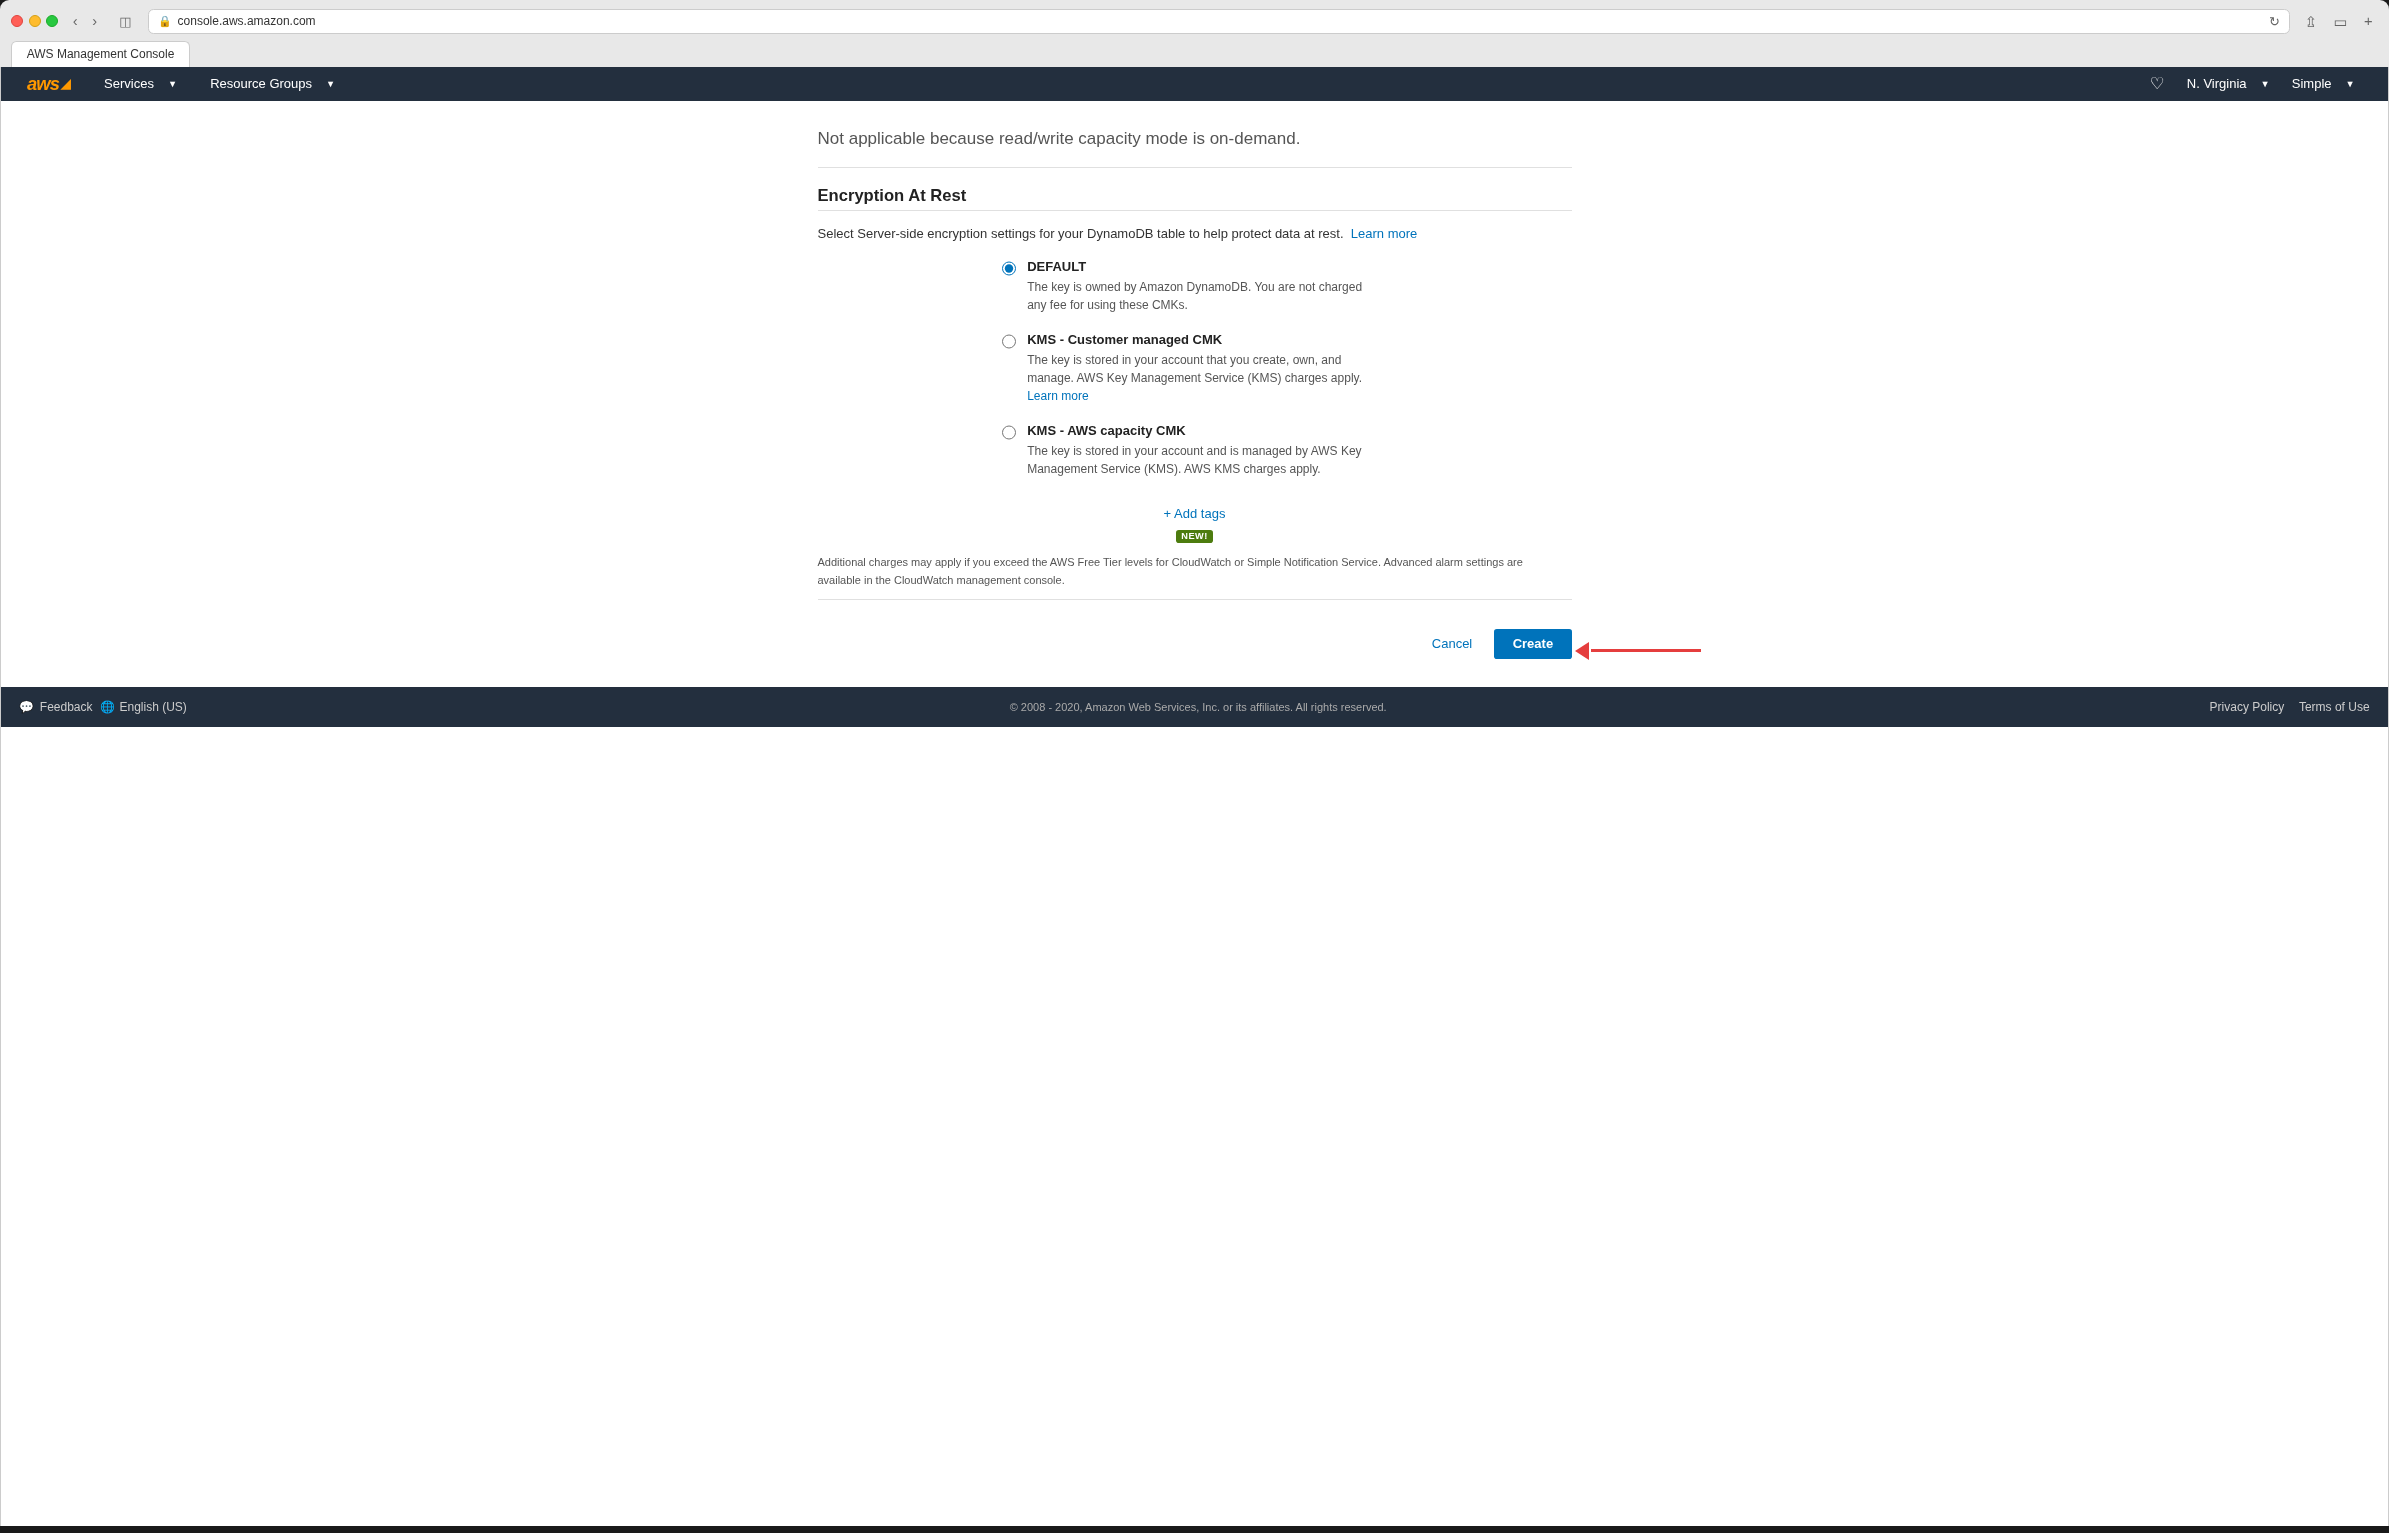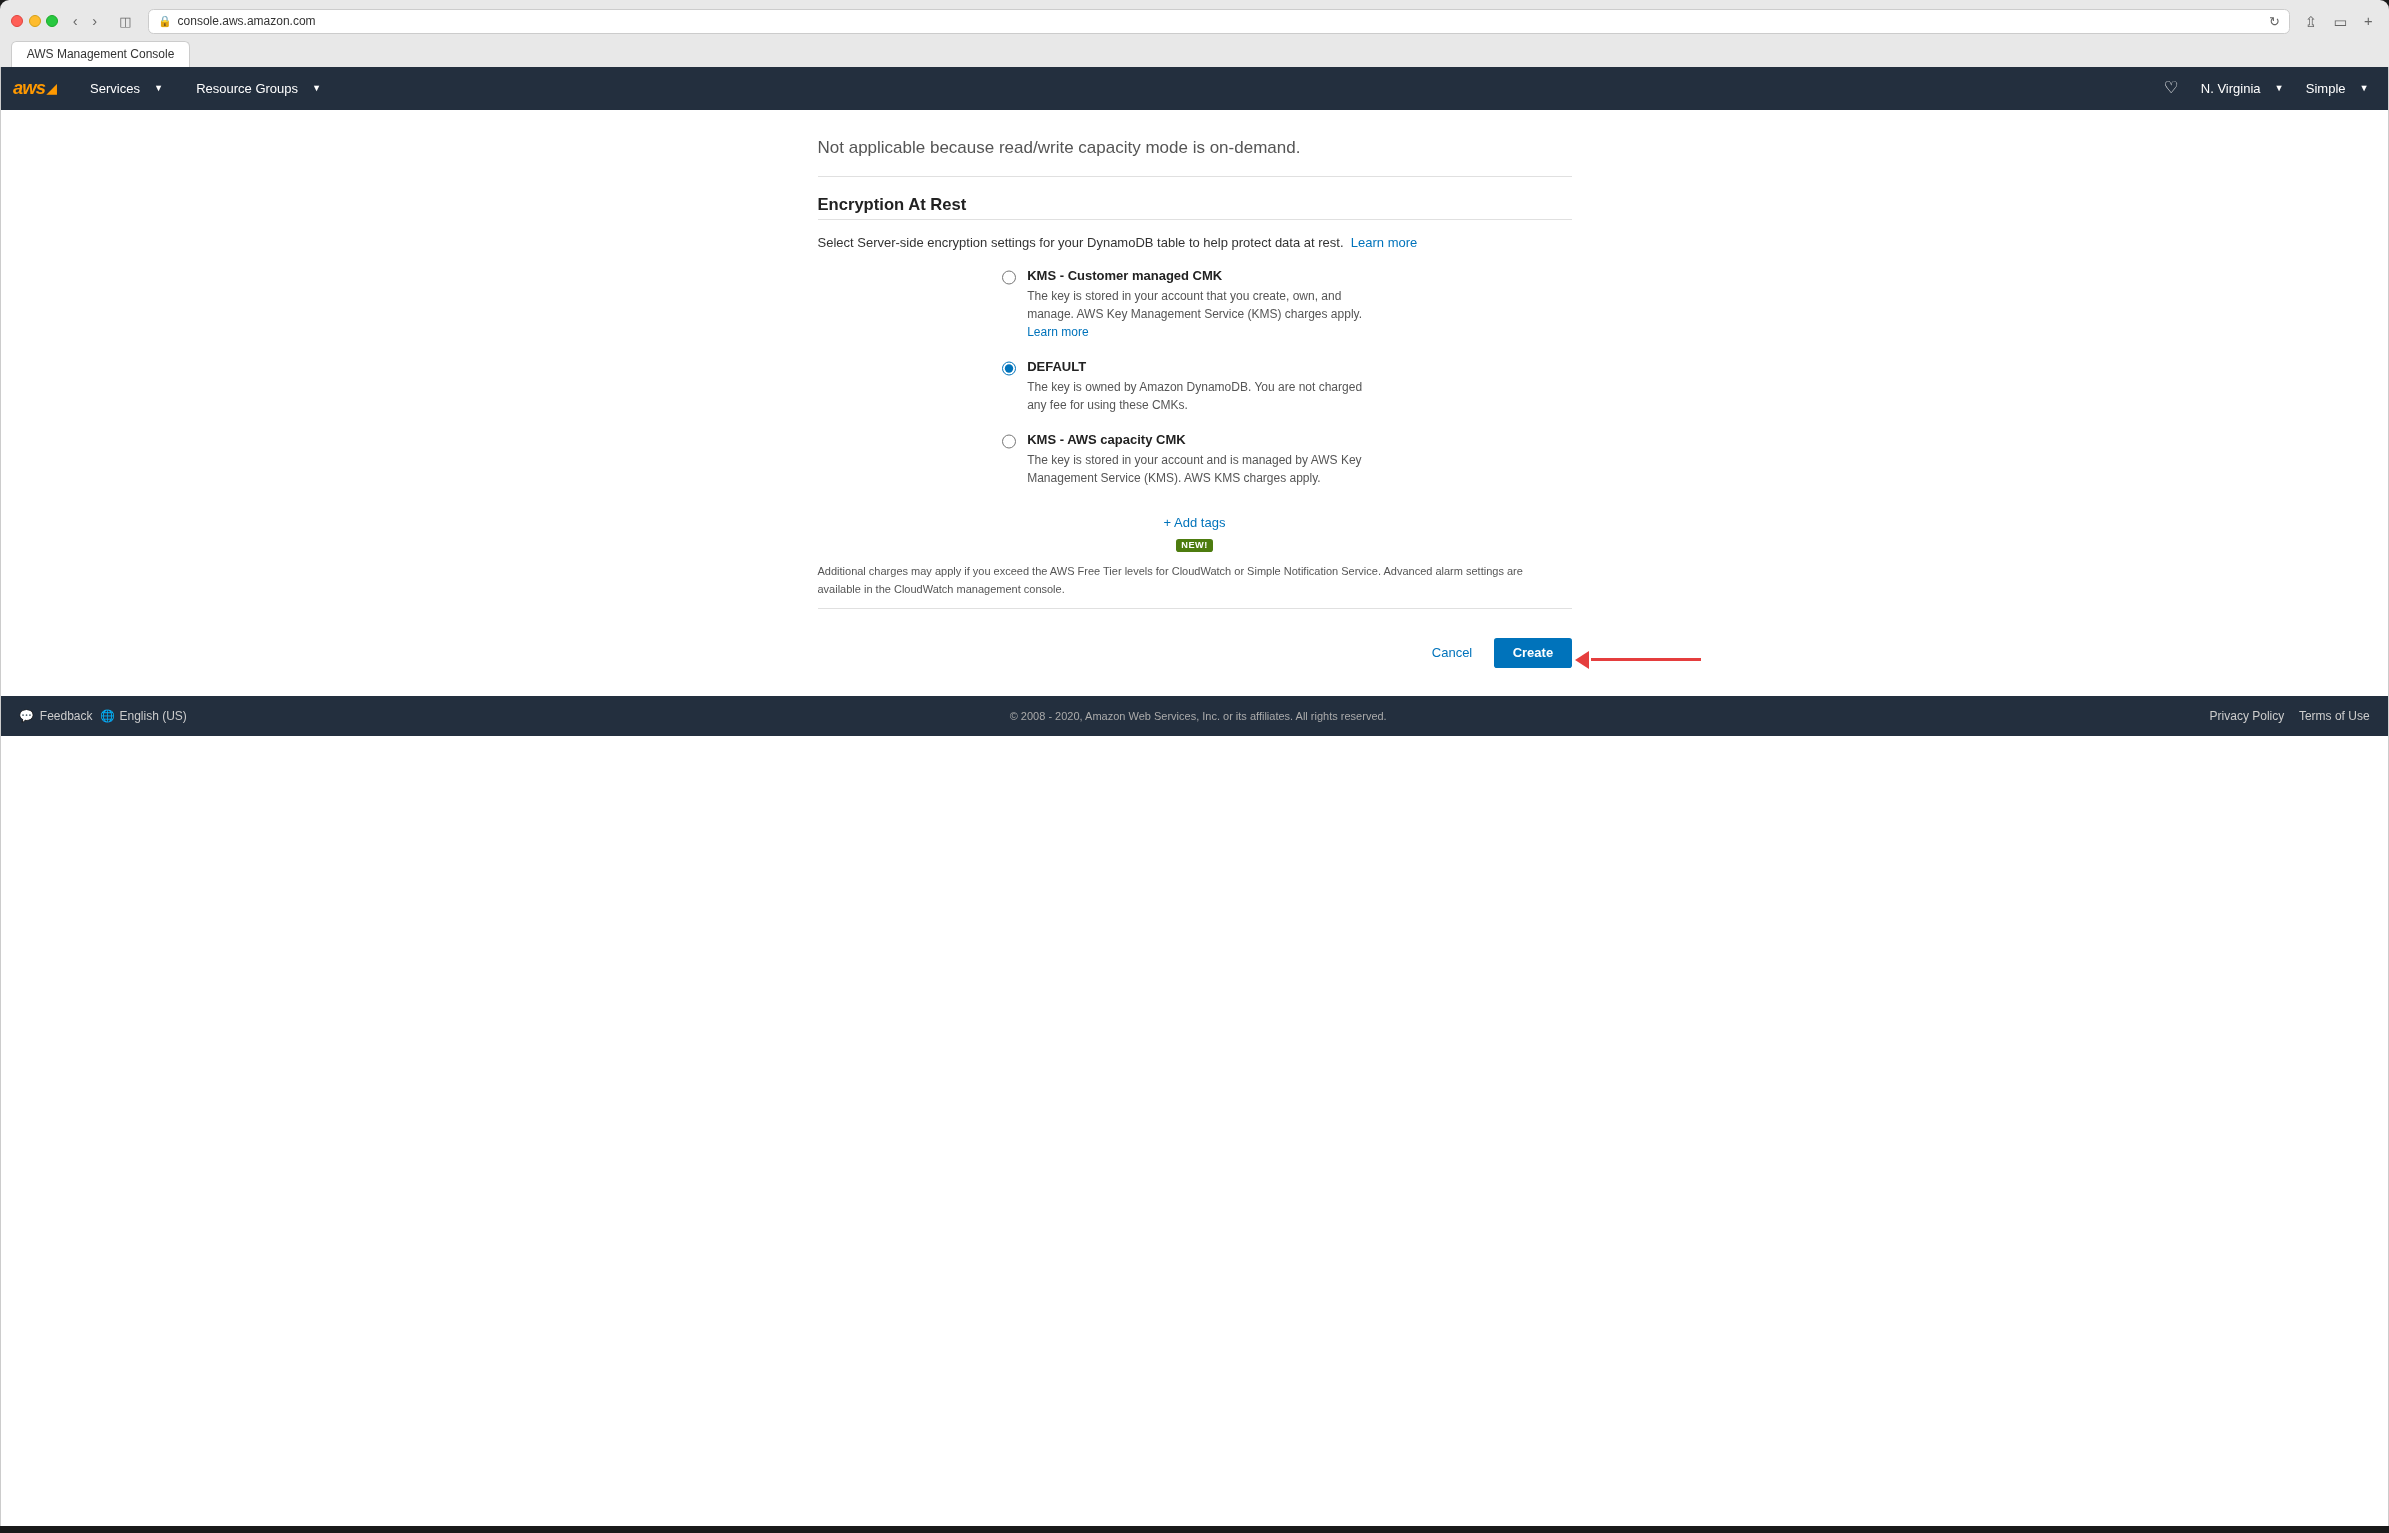--- a/index.html
+++ b/index.html
@@ -115,22 +115,22 @@
       border-left: 0.9px solid #ccc;
       border-right: 0.9px solid #ccc;
       min-height: calc(100vh - 74px);
     }
 
     
     .aws-nav {
       background: #232f3e;
       display: flex;
       align-items: center;
-      padding: 0 12px;
-      height: 43px;
+      padding: 0 26px;
+      height: 34px;
       gap: 18.4px;
       justify-content: flex-end;
     }
     .aws-logo {
       display: flex;
       align-items: center;
       color: #fff;
       font-size: 20px;
       font-weight: bold;
       margin-right: 7.4px;
@@ -453,34 +453,34 @@
       <hr class="section-divider">
 
       <p class="section-description">
         <span>Select Server-side encryption settings for your DynamoDB table to help protect data at rest.</span>
         &nbsp;<a href="#">Learn more</a>
       </p>
 
       <div class="radio-group">
 
         <div class="radio-option">
+          <input type="radio" name="encryption" id="radio-default" checked="" style="">
+          <div class="radio-content">
+            <div class="radio-label">DEFAULT</div>
+            <div class="radio-desc">The key is owned by Amazon DynamoDB. You are not charged any fee for using these CMKs.</div>
+          </div>
+        </div>
+
+        <div class="radio-option">
           <input type="radio" name="encryption" id="radio-kms-customer" style="">
           <div class="radio-content">
             <div class="radio-label">KMS - Customer managed CMK</div>
             <div class="radio-desc">
               The key is stored in your account that you create, own, and manage. AWS Key Management Service (KMS) charges apply. <a href="#">Learn more</a>
             </div>
-          </div>
-        </div>
-
-        <div class="radio-option">
-          <input type="radio" name="encryption" id="radio-default" checked="" style="">
-          <div class="radio-content">
-            <div class="radio-label">DEFAULT</div>
-            <div class="radio-desc">The key is owned by Amazon DynamoDB. You are not charged any fee for using these CMKs.</div>
           </div>
         </div>
 
         <div class="radio-option">
           <input type="radio" name="encryption" id="radio-kms-aws" style="">
           <div class="radio-content">
             <div class="radio-label">KMS - AWS capacity CMK</div>
             <div class="radio-desc">The key is stored in your account and is managed by AWS Key Management Service (KMS). AWS KMS charges apply.</div>
           </div>
         </div>

